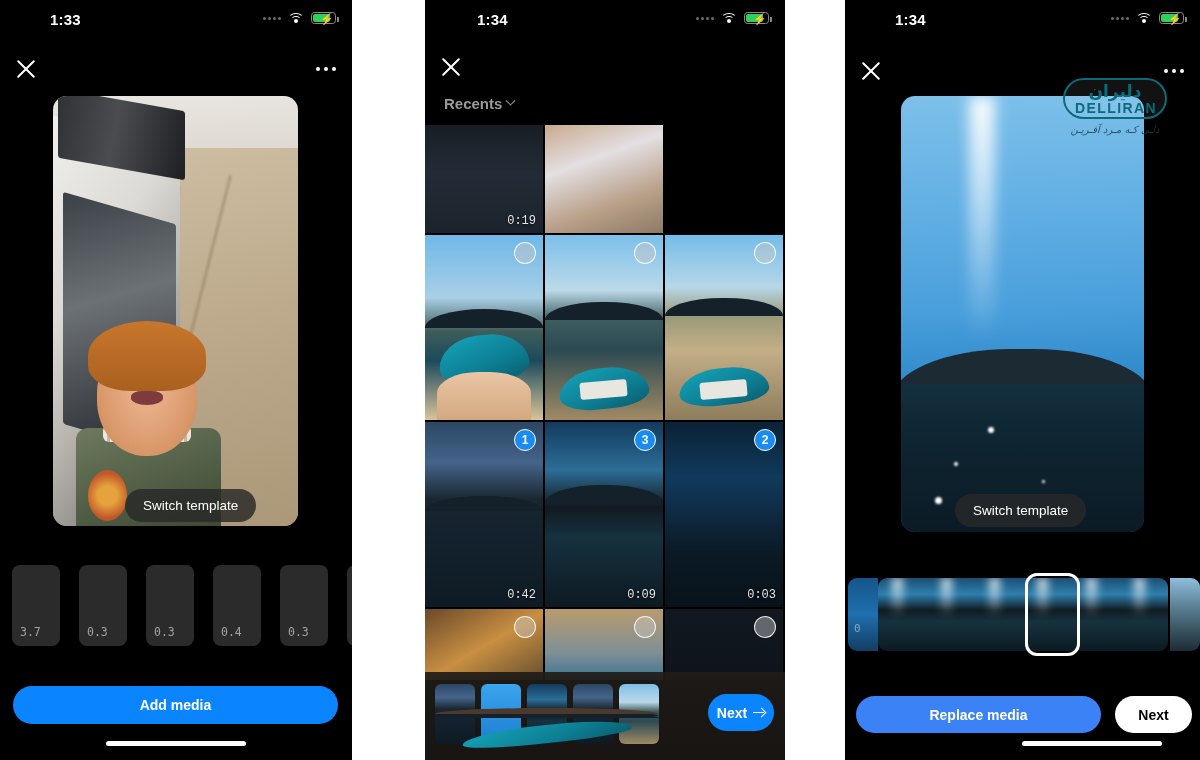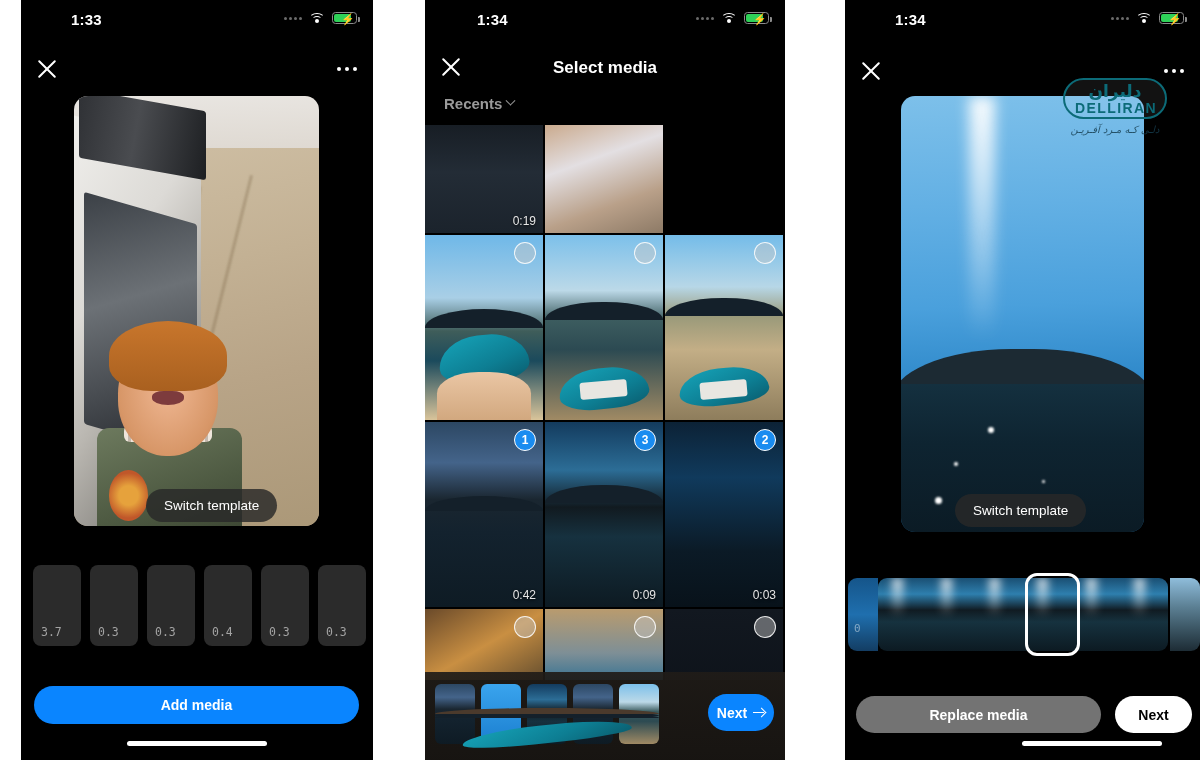--- a/index.html
+++ b/index.html
@@ -1,21 +1,21 @@
 <!DOCTYPE html>
 <html><head>
 <meta charset="utf-8">
 <style>
   * { margin:0; padding:0; box-sizing:border-box; }
   html,body { width:1200px; height:760px; background:#ffffff; overflow:hidden;
     font-family:"Liberation Sans", sans-serif; }
   .stage { position:relative; width:1200px; height:760px; background:#ffffff; }
 
   .phone { position:absolute; top:0; height:760px; background:#000; overflow:hidden; }
-  #panel1 { left:0;   width:352px;margin-left:21px; }
+  #panel1 { left:0;   width:352px; }
   #panel2 { left:425px; width:360px; }
   #panel3 { left:845px; width:355px; }
 
   
   .statusbar { position:absolute; top:0; left:0; right:0; height:40px; }
   .sb-time { position:absolute; left:50px; top:11px; color:#fff; font-size:15px; font-weight:bold;
              letter-spacing:.2px; }
   .sb-right { position:absolute; right:16px; top:12px; display:flex; align-items:center; gap:7px; }
   .sb-dots { display:flex; gap:2px; align-items:flex-end; }
   .sb-dots i { display:block; width:3px; height:3px; background:#6b6b6b; border-radius:50%; }
@@ -81,39 +81,39 @@
   .p1-neck { position:absolute; left:20%; bottom:40%; width:58%; height:7%;
       background:repeating-linear-gradient(90deg,#efe6dc 0 4px,#c4b8ac 4px 7px); border-radius:6px; }
   .p1-logo { position:absolute; left:10%; bottom:6%; width:26%; height:22%;
       background:radial-gradient(circle,#e6a23c 30%,#c0572a 70%); border-radius:50%; }
 
   .switch-tpl { position:absolute; background:rgba(40,40,40,.82); color:#fff;
       padding:9px 18px; border-radius:999px; font-size:13.5px; font-weight:normal; cursor:pointer; }
   #p1-switch { left:125px; top:489px; }
   #p3-switch { left:955px; top:494px; }
 
-  .seg-row { position:absolute; left:12px; top:565px; display:flex; gap:9px;justify-content:space-between; }
+  .seg-row { position:absolute; left:12px; top:565px; display:flex; gap:19px;justify-content:space-between; }
   .seg { position:relative; width:48px; height:81px; background:#2b2b2b; border-radius:8px; flex:0 0 auto; }
   .seg .lab { position:absolute; left:8px; bottom:7px; color:#a3a3a3; font-size:11.5px;
               font-family:"DejaVu Sans Mono", monospace; }
 
   #add-media { position:absolute; left:13px; top:686px; width:325px; height:38px;
       background:#0a85ff; color:#fff; }
 
   
   .recents { position:absolute; left:444px; top:95px; color:#9a9a9a; font-size:15px; font-weight:bold;
              display:flex; align-items:center; gap:5px; cursor:pointer; }
   .chev { width:7px; height:7px; border-right:1.8px solid #9a9a9a; border-bottom:1.8px solid #9a9a9a;
           transform:rotate(45deg) translate(-2px,-2px); }
 
   .grid { position:absolute; left:425px; top:125px; width:360px; height:555px; overflow:hidden; }
   .cell { position:absolute; width:118px; height:110px; overflow:hidden; background:#111; }
   .cell.tall { height:185px; }
   .cell .dur { position:absolute; right:7px; bottom:5px; color:#e6e6e6; font-size:12px;
-               text-shadow:0 1px 3px rgba(0,0,0,.8); }
+               text-shadow:0 1px 3px rgba(0,0,0,.8);font-family:Liberation Mono, monospace; }
   .badge { position:absolute; right:7px; top:7px; width:22px; height:22px; border-radius:50%;
            border:1.5px solid rgba(255,255,255,.85); display:flex; align-items:center;
            justify-content:center; font-size:12px; font-weight:bold; color:#fff;
            background:rgba(200,200,200,.45); cursor:pointer; }
   .badge.sel { background:#1a8cf0; border-color:#ffffff; }
   .datechip { position:absolute; right:8px; top:42px; background:rgba(225,222,215,.9); color:#2a2a2a;
               padding:5px 11px; border-radius:999px; font-size:12.5px; }
 
   
   .ph-water { background:linear-gradient(180deg,#171d24 0%,#232c36 45%,#1b232c 100%); }
@@ -180,21 +180,21 @@
             border:3px solid #fff; border-radius:12px; cursor:pointer; }
   .fs-edge { position:absolute; top:578px; width:30px; height:73px; overflow:hidden; }
   #fs-edge-l { left:848px; border-radius:9px 0 0 9px;
       background:linear-gradient(180deg,#15558a 0%,#1f6fae 50%,#133d63 100%); }
   #fs-edge-l .num { position:absolute; left:6px; bottom:16px; color:rgba(255,255,255,.45); font-size:11px;
       font-family:"DejaVu Sans Mono", monospace; }
   #fs-edge-r { left:1170px; border-radius:0 9px 9px 0;
       background:linear-gradient(180deg,#8fbddb 0%,#5b7f93 40%,#3b5563 70%,#1d2c35 100%); }
 
   #replace-media { position:absolute; left:856px; top:696px; width:245px; height:37px;
-      background:#737373; color:#fff; }
+      background:#3b82f6; color:#fff; }
   #done-btn { position:absolute; left:1115px; top:696px; width:77px; height:37px;
       background:#fff; color:#000; }
 
   .arrow { display:inline-block; width:12px; height:12px; position:relative; }
   .arrow::before { content:""; position:absolute; left:0; top:5px; width:11px; height:1.8px; background:#fff; }
   .arrow::after { content:""; position:absolute; right:0; top:2.5px; width:6px; height:6px;
       border-top:1.8px solid #fff; border-right:1.8px solid #fff; transform:rotate(45deg); }
 </style>
 </head>
 <body>
@@ -294,21 +294,20 @@
           </span>
         <span class="batt">
             <span class="fill"></span>
             <span class="bolt">⚡</span>
           </span>
       </div>
     </div>
 
     <div class="navbar" style="top:52px;">
       <div class="close-x" style="left:11px; top:0px;"></div>
-      <div class="nav-title" style="top:6px;">Select media</div>
     </div>
   </div>
 
   <div class="recents">
     <span>Recents</span>
     <span class="chev"></span>
   </div>
 
   <div class="grid">
 

